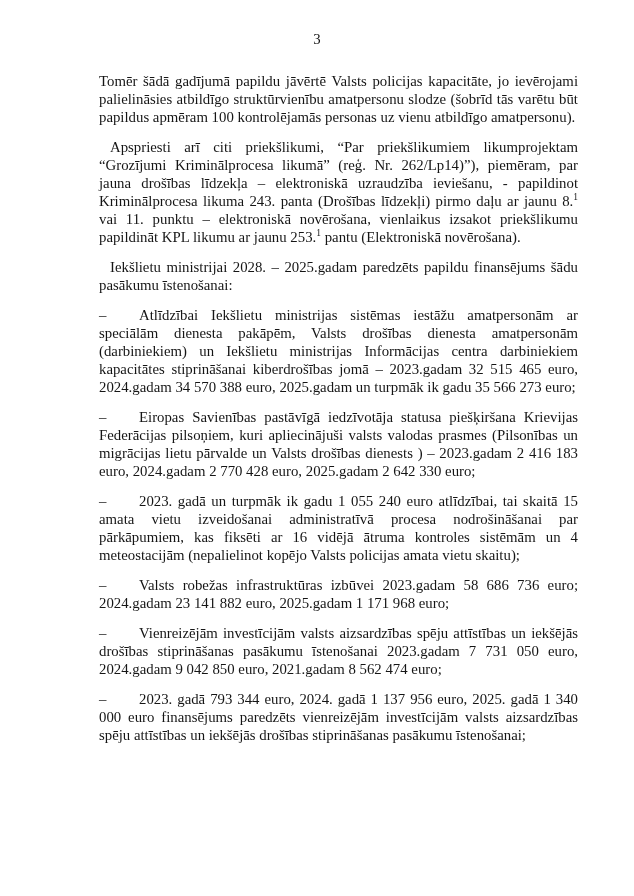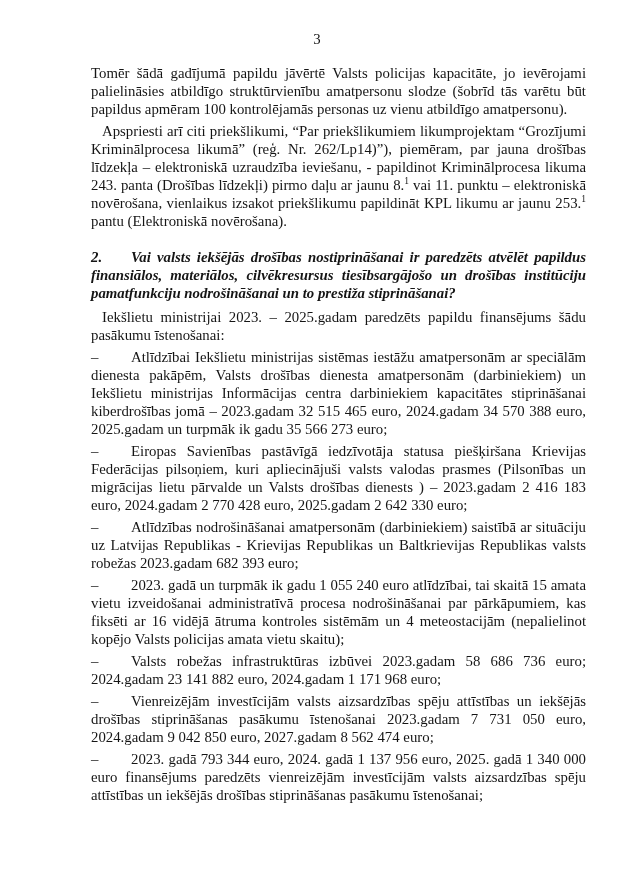--- a/index.html
+++ b/index.html
@@ -24,21 +24,21 @@
     width: 634px;
     text-align: center;
   }
   .content {
     position: absolute;
     top: 60px;
     left: 87px;
     width: 503px;
   }
   .para {
-    margin: 4px;
+    margin: 12px;
     text-align: justify;
   }
   .para.indent { text-indent: 11px; }
   .para.indent-sm { text-indent: 11px; }
   .para.question {
     font-weight: bold;
     font-style: italic;
     margin-top: 18px;
     margin-bottom: 6px;
   }
@@ -54,23 +54,21 @@
   }
 </style>
 </head>
 <body>
 
 <div>
   <div class="page-number">3</div>
   <div class="content">
       <p class="para"><span>Tomēr šādā gadījumā papildu jāvērtē Valsts policijas kapacitāte, jo ievērojami palielināsies atbildīgo struktūrvienību amatpersonu slodze (šobrīd tās varētu būt papildus apmēram 100 kontrolējamās personas uz vienu atbildīgo amatpersonu).</span></p>
       <p class="para indent"><span>Apspriesti arī citi priekšlikumi, “Par priekšlikumiem likumprojektam “Grozījumi Kriminālprocesa likumā” (reģ. Nr. 262/Lp14)”), piemēram, par jauna drošības līdzekļa – elektroniskā uzraudzība ieviešanu, - papildinot Kriminālprocesa likuma 243. panta (Drošības līdzekļi) pirmo daļu ar jaunu 8.</span><sup>1</sup><span> vai 11. punktu – elektroniskā novērošana, vienlaikus izsakot priekšlikumu papildināt KPL likumu ar jaunu 253.</span><sup>1</sup><span> pantu (Elektroniskā novērošana).</span></p>
-      <p class="para question"><span class="marker">2.</span><span>Vai valsts iekšējās drošības nostiprināšanai ir paredzēts atvēlēt papildus finansiālos, materiālos, cilvēkresursus tiesībsargājošo un drošības institūciju pamatfunkciju nodrošināšanai un to prestiža stiprināšanai?</span></p>
-      <p class="para indent-sm"><span>Iekšlietu ministrijai 2023. – 2025.gadam paredzēts papildu finansējums šādu pasākumu īstenošanai:</span></p>
+      <p class="para indent-sm"><span>Iekšlietu ministrijai 2028. – 2025.gadam paredzēts papildu finansējums šādu pasākumu īstenošanai:</span></p>
       <p class="para bullet"><span class="marker">–</span><span>Atlīdzībai Iekšlietu ministrijas sistēmas iestāžu amatpersonām ar speciālām dienesta pakāpēm, Valsts drošības dienesta amatpersonām (darbiniekiem) un Iekšlietu ministrijas Informācijas centra darbiniekiem kapacitātes stiprināšanai kiberdrošības jomā – 2023.gadam 32 515 465 euro, 2024.gadam 34 570 388 euro, 2025.gadam un turpmāk ik gadu 35 566 273 </span><span class="italic">euro</span><span>;</span></p>
       <p class="para bullet"><span class="marker">–</span><span>Eiropas Savienības pastāvīgā iedzīvotāja statusa piešķiršana Krievijas Federācijas pilsoņiem, kuri apliecinājuši valsts valodas prasmes (Pilsonības un migrācijas lietu pārvalde un Valsts drošības dienests ) – 2023.gadam 2 416 183 </span><span class="italic">euro</span><span>, 2024.gadam 2 770 428 </span><span class="italic">euro</span><span>, 2025.gadam 2 642 330 </span><span class="italic">euro</span><span>;</span></p>
-      <p class="para bullet"><span class="marker">–</span><span>Atlīdzības nodrošināšanai amatpersonām (darbiniekiem) saistībā ar situāciju uz Latvijas Republikas - Krievijas Republikas un Baltkrievijas Republikas valsts robežas 2023.gadam 682 393 </span><span class="italic">euro</span><span>;</span></p>
       <p class="para bullet"><span class="marker">–</span><span>2023. gadā un turpmāk ik gadu 1 055 240 </span><span class="italic">euro</span><span> atlīdzībai, tai skaitā 15 amata vietu izveidošanai administratīvā procesa nodrošināšanai par pārkāpumiem, kas fiksēti ar 16 vidējā ātruma kontroles sistēmām un 4 meteostacijām (nepalielinot kopējo Valsts policijas amata vietu skaitu);</span></p>
-      <p class="para bullet"><span class="marker">–</span><span>Valsts robežas infrastruktūras izbūvei  2023.gadam 58 686 736 </span><span class="italic">euro</span><span>; 2024.gadam 23 141 882 </span><span class="italic">euro</span><span>, 2024.gadam 1 171 968 </span><span class="italic">euro</span><span>;</span></p>
-      <p class="para bullet"><span class="marker">–</span><span>Vienreizējām investīcijām valsts aizsardzības spēju attīstības un iekšējās drošības stiprināšanas pasākumu īstenošanai 2023.gadam 7 731 050 </span><span class="italic">euro</span><span>, 2024.gadam 9 042 850 </span><span class="italic">euro</span><span>, 2027.gadam 8 562 474 </span><span class="italic">euro</span><span>;</span></p>
+      <p class="para bullet"><span class="marker">–</span><span>Valsts robežas infrastruktūras izbūvei  2023.gadam 58 686 736 </span><span class="italic">euro</span><span>; 2024.gadam 23 141 882 </span><span class="italic">euro</span><span>, 2025.gadam 1 171 968 </span><span class="italic">euro</span><span>;</span></p>
+      <p class="para bullet"><span class="marker">–</span><span>Vienreizējām investīcijām valsts aizsardzības spēju attīstības un iekšējās drošības stiprināšanas pasākumu īstenošanai 2023.gadam 7 731 050 </span><span class="italic">euro</span><span>, 2024.gadam 9 042 850 </span><span class="italic">euro</span><span>, 2021.gadam 8 562 474 </span><span class="italic">euro</span><span>;</span></p>
       <p class="para bullet"><span class="marker">–</span><span>2023. gadā 793 344 </span><span class="italic">euro</span><span>, 2024. gadā 1 137 956 </span><span class="italic">euro</span><span>, 2025. gadā 1 340 000 </span><span class="italic">euro</span><span> finansējums  paredzēts vienreizējām investīcijām valsts aizsardzības spēju attīstības un iekšējās drošības stiprināšanas pasākumu īstenošanai;</span></p>
     </div>
 </div>
 
 </body></html>

